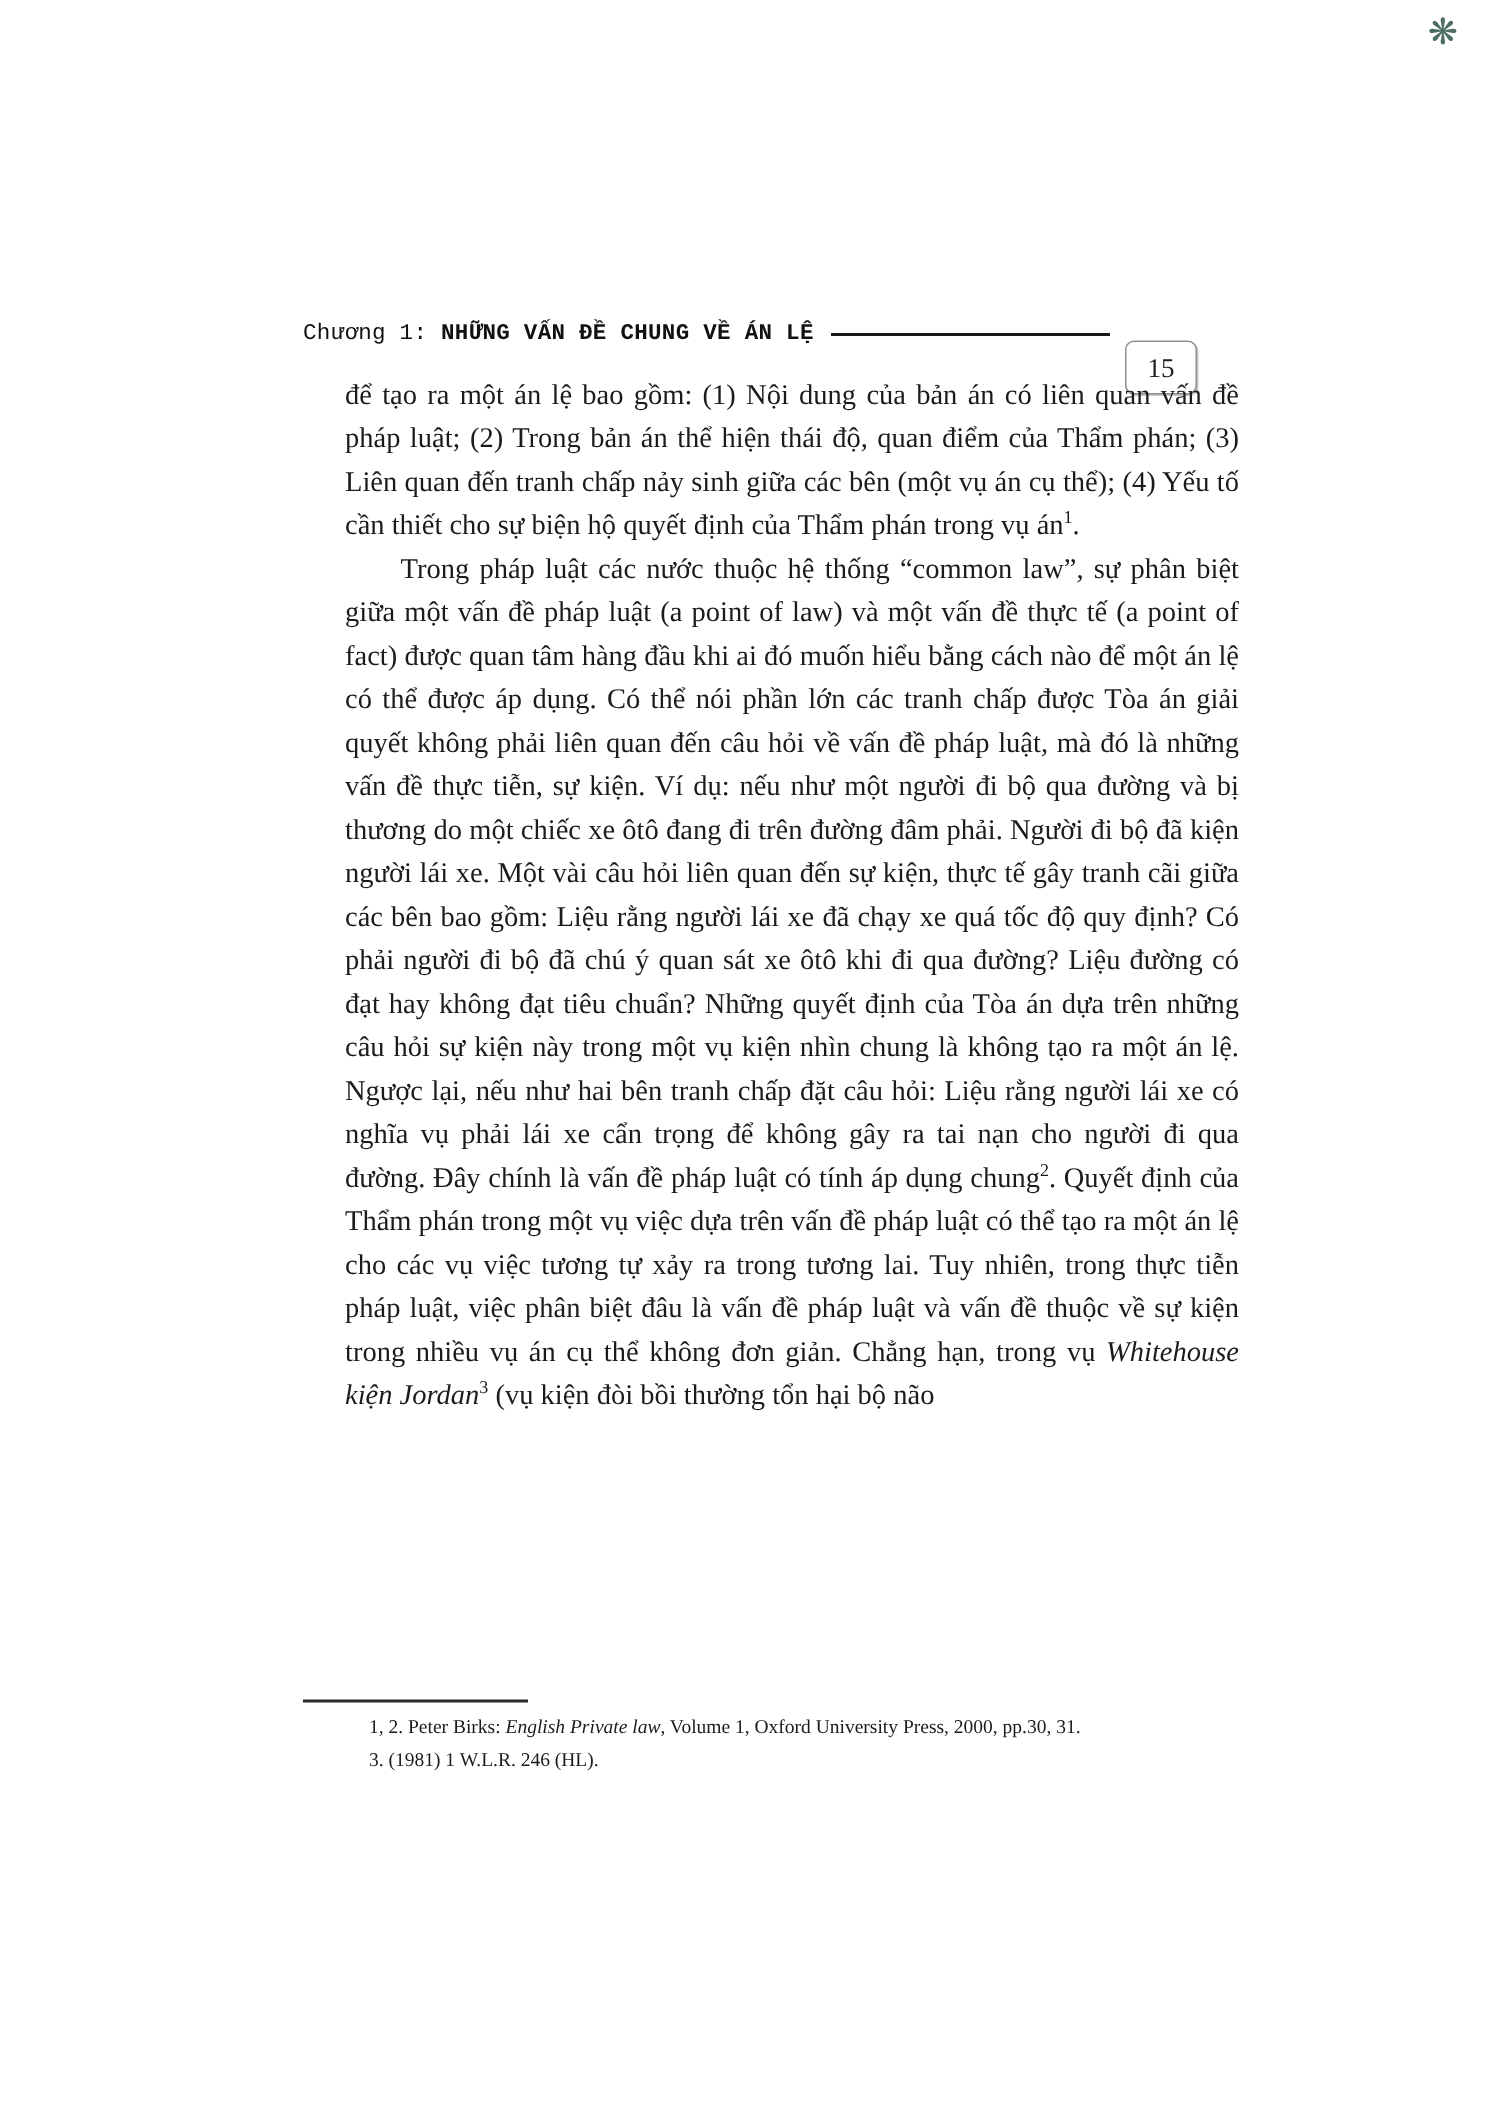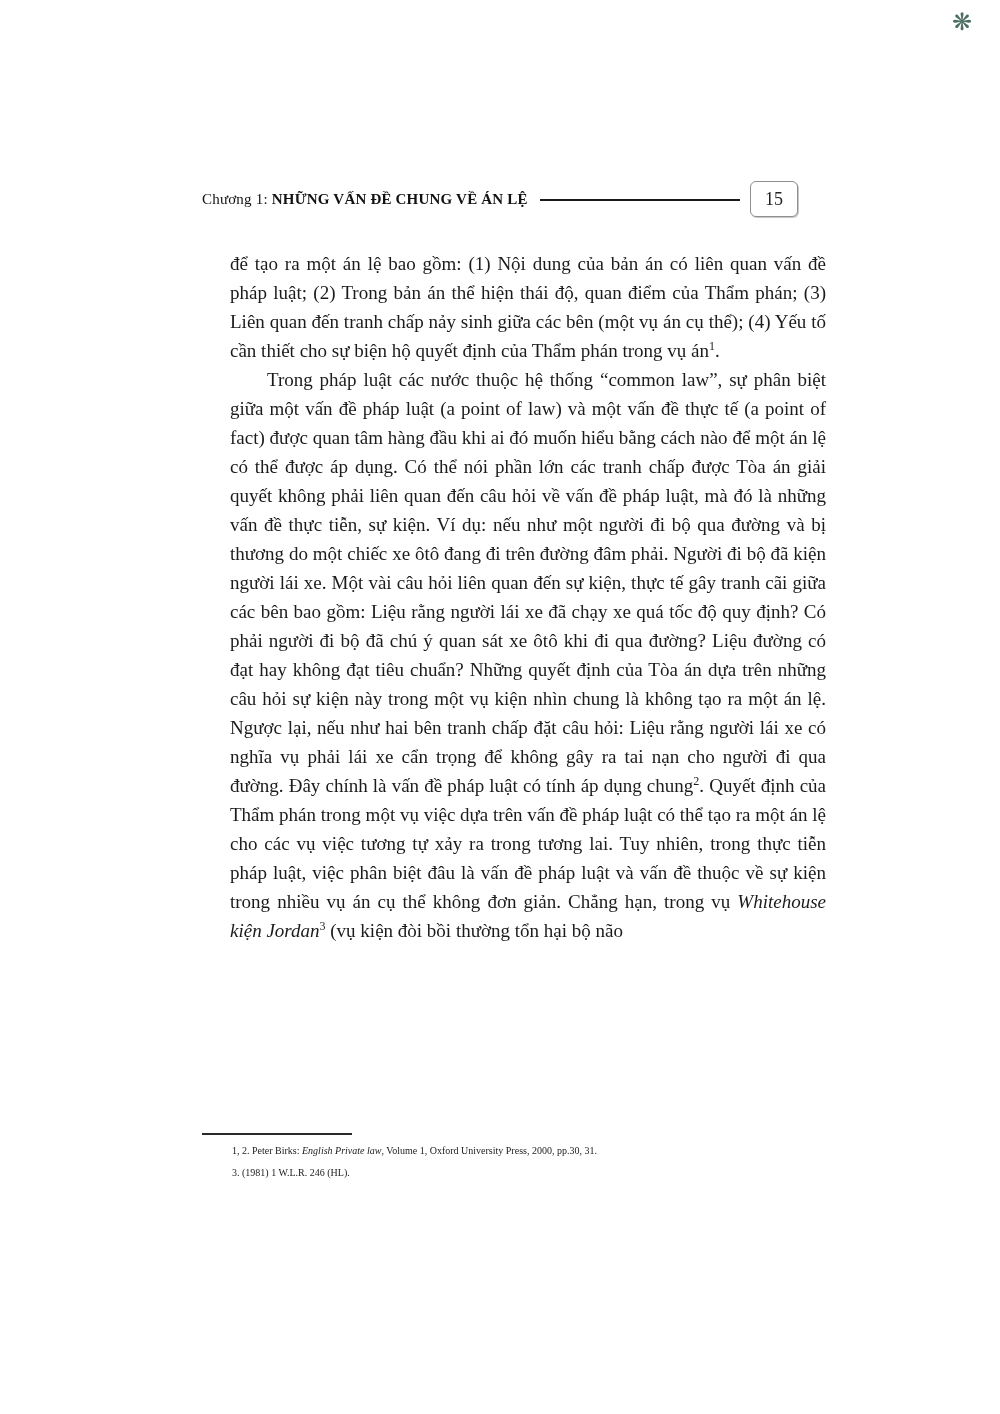--- a/index.html
+++ b/index.html
@@ -22,21 +22,21 @@
   }
   .header {
     position: absolute;
     left: 202px;
     top: 181px;
     width: 596px;
     display: flex;
     align-items: center;
   }
   .chapter-text {
-    font-family: Liberation Serif, serif;
+    font-family: Liberation Mono, monospace;
     font-size: 15px;
     letter-spacing: 0.2px;
     white-space: nowrap;
     color: #111;
   }
   .chapter-text .bold { font-weight: bold; }
   .header-rule {
     flex: 1;
     height: 2px;
     background: #1a1a1a;
@@ -48,20 +48,21 @@
     border: 1.5px solid #8f8f8f;
     border-radius: 6px;
     box-shadow: 1px 1px 0 #c9c9c9;
     display: flex;
     align-items: center;
     justify-content: center;
     font-size: 18px;
     color: #222;
     background: #fff;
     flex: 0 0 auto;
+    margin-top: 46px;
   }
   .body-text {
     position: absolute;
     left: 202px;
     top: 249px;
     width: 596px;
     font-size: 19px;
     line-height: 29px;
     text-align: justify;
     margin-left: 28px;
@@ -77,24 +78,24 @@
   .footnote-rule {
     position: absolute;
     left: 202px;
     top: 1133px;
     width: 150px;
     height: 1.5px;
     background: #2a2a2a;
   }
   .footnotes {
     position: absolute;
-    left: 205px;
+    left: 219px;
     top: 1140px;
     width: 596px;
-    font-size: 10px;
+    font-size: 13px;
     line-height: 22px;
     text-align: justify;
   }
   .footnotes p { margin: 0; text-indent: 27px; }
 </style>
 </head>
 <body>
 
 <div class="page">
 

